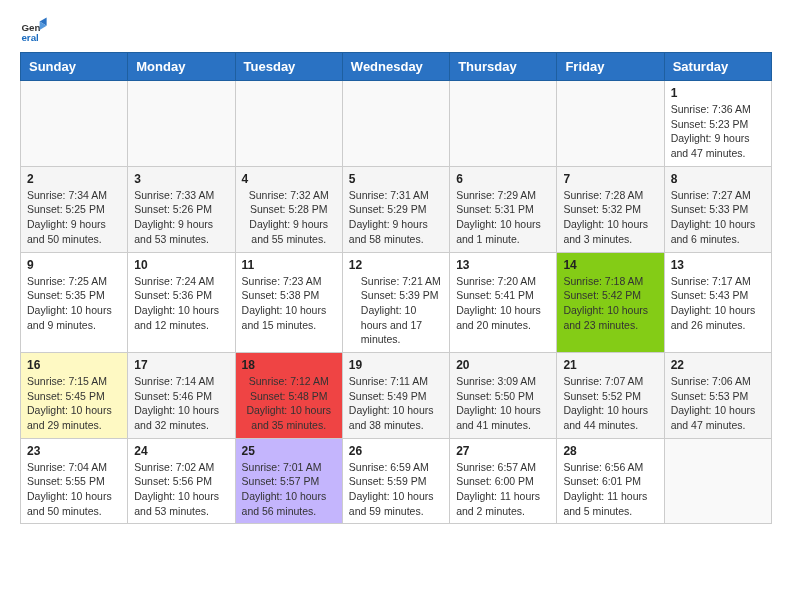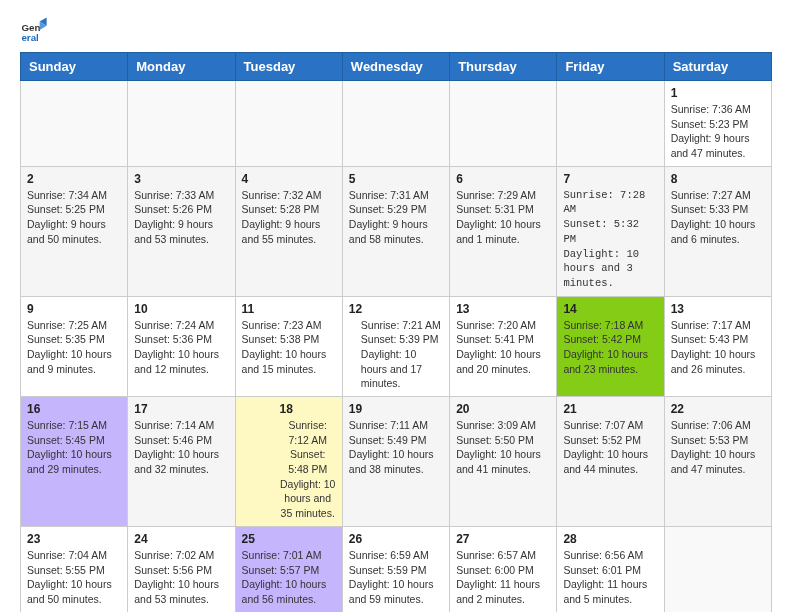--- a/index.html
+++ b/index.html
@@ -153,39 +153,39 @@
 Daylight: 9 hours and 50 minutes.</div>
           </td>
           <td style="background: rgb(245, 245, 245);">
             <div class="day-number">3</div>
             <div class="day-info" style="white-space: pre-line;">Sunrise: 7:33 AM
 Sunset: 5:26 PM
 Daylight: 9 hours and 53 minutes.</div>
           </td>
           <td style="background: rgb(245, 245, 245);">
             <div class="day-number">4</div>
-            <div class="day-info" style="white-space: pre-line;">Sunrise: 7:32 AM
+            <div class="day-info" style="white-space: pre-line; text-align: center;">Sunrise: 7:32 AM
 Sunset: 5:28 PM
 Daylight: 9 hours and 55 minutes.</div>
           </td>
           <td style="background: rgb(245, 245, 245);">
             <div class="day-number">5</div>
             <div class="day-info" style="white-space: pre-line;">Sunrise: 7:31 AM
 Sunset: 5:29 PM
 Daylight: 9 hours and 58 minutes.</div>
           </td>
           <td style="background: rgb(245, 245, 245);">
             <div class="day-number">6</div>
             <div class="day-info" style="white-space: pre-line;">Sunrise: 7:29 AM
 Sunset: 5:31 PM
 Daylight: 10 hours and 1 minute.</div>
           </td>
           <td style="background: rgb(245, 245, 245);">
             <div class="day-number">7</div>
-            <div class="day-info" style="white-space: pre-line; font-family: Liberation Mono, monospace;">Sunrise: 7:28 AM
+            <div class="day-info" style="white-space: pre-line;">Sunrise: 7:28 AM
 Sunset: 5:32 PM
 Daylight: 10 hours and 3 minutes.</div>
           </td>
           <td style="background: rgb(245, 245, 245);">
             <div class="day-number">8</div>
             <div class="day-info" style="white-space: pre-line;">Sunrise: 7:27 AM
 Sunset: 5:33 PM
 Daylight: 10 hours and 6 minutes.</div>
           </td>
         </tr>
@@ -227,33 +227,33 @@
 Daylight: 10 hours and 23 minutes.</div>
           </td>
           <td style="background: rgb(255, 255, 255);">
             <div class="day-number">13</div>
             <div class="day-info" style="white-space: pre-line;">Sunrise: 7:17 AM
 Sunset: 5:43 PM
 Daylight: 10 hours and 26 minutes.</div>
           </td>
         </tr>
         <tr>
-          <td style="background: #c4b5fd;">
+          <td style="background: #fef9c3;">
             <div class="day-number">16</div>
             <div class="day-info" style="white-space: pre-line;">Sunrise: 7:15 AM
 Sunset: 5:45 PM
 Daylight: 10 hours and 29 minutes.</div>
           </td>
           <td style="background: rgb(245, 245, 245);">
             <div class="day-number">17</div>
             <div class="day-info" style="white-space: pre-line;">Sunrise: 7:14 AM
 Sunset: 5:46 PM
 Daylight: 10 hours and 32 minutes.</div>
           </td>
-          <td style="background: #fef9c3; padding-left: 44px;">
+          <td style="background: #ef4444;">
             <div class="day-number">18</div>
             <div class="day-info" style="white-space: pre-line; text-align: center;">Sunrise: 7:12 AM
 Sunset: 5:48 PM
 Daylight: 10 hours and 35 minutes.</div>
           </td>
           <td style="background: rgb(245, 245, 245);">
             <div class="day-number">19</div>
             <div class="day-info" style="white-space: pre-line;">Sunrise: 7:11 AM
 Sunset: 5:49 PM
 Daylight: 10 hours and 38 minutes.</div>

